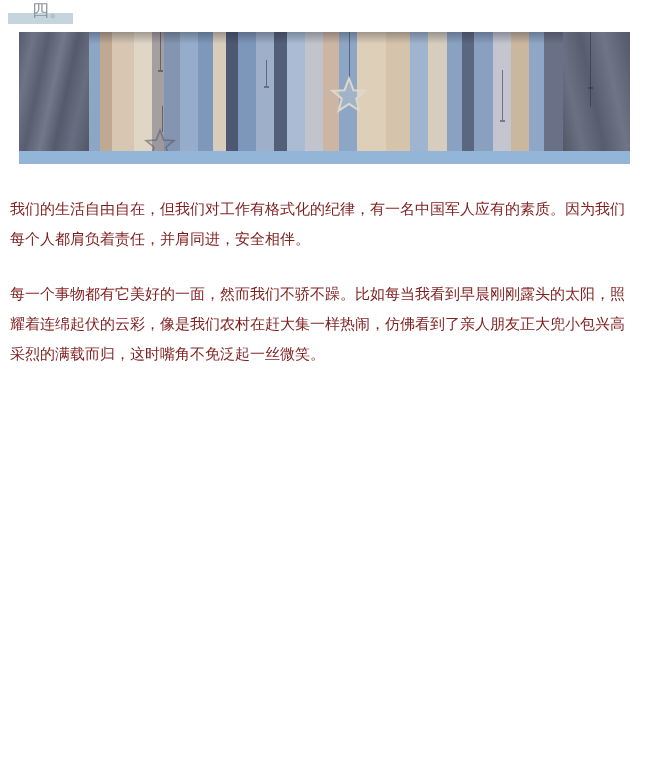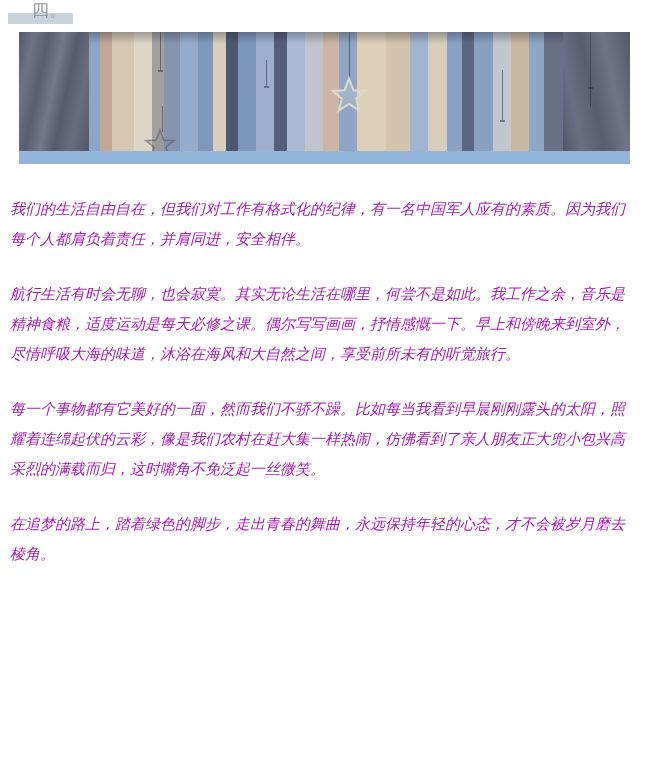--- a/index.html
+++ b/index.html
@@ -120,24 +120,23 @@
     background: #93b5d7;
   }
 
   
   .article {
     padding: 30px 10px 0 10px;
   }
   .article p {
     font-size: 15px;
     line-height: 30px;
-    color: #a21caf;
+    color: #7f1d1d;
     margin-bottom: 25px;
     word-break: break-all;
-    font-style: italic;
   }
 </style>
 </head>
 <body>
 
 <div class="section-header">
   <div class="hl"></div>
   <div class="num">四。</div>
 </div>
 
@@ -163,16 +162,14 @@
 
     <svg class="star" style="left:calc(23% - 17px); top:96px;" width="34" height="34" viewBox="0 0 24 24">
       <path d="M12 1.5 L14.7 8.5 L21.9 8.9 L16.3 13.6 L18.2 20.8 L12 16.7 L5.8 20.8 L7.7 13.6 L2.1 8.9 L9.3 8.5 Z" fill="rgba(120,120,130,0.18)" stroke="rgba(80,85,105,0.55)" stroke-width="1.1"></path>
     </svg>
   </div>
   <div class="bar"></div>
 </div>
 
 <div class="article">
   <p>我们的生活自由自在，但我们对工作有格式化的纪律，有一名中国军人应有的素质。因为我们每个人都肩负着责任，并肩同进，安全相伴。</p>
-  <p>航行生活有时会无聊，也会寂寞。其实无论生活在哪里，何尝不是如此。我工作之余，音乐是精神食粮，适度运动是每天必修之课。偶尔写写画画，抒情感慨一下。早上和傍晚来到室外，尽情呼吸大海的味道，沐浴在海风和大自然之间，享受前所未有的听觉旅行。</p>
   <p>每一个事物都有它美好的一面，然而我们不骄不躁。比如每当我看到早晨刚刚露头的太阳，照耀着连绵起伏的云彩，像是我们农村在赶大集一样热闹，仿佛看到了亲人朋友正大兜小包兴高采烈的满载而归，这时嘴角不免泛起一丝微笑。</p>
-  <p>在追梦的路上，踏着绿色的脚步，走出青春的舞曲，永远保持年轻的心态，才不会被岁月磨去棱角。</p>
 </div>
 
 </body></html>

